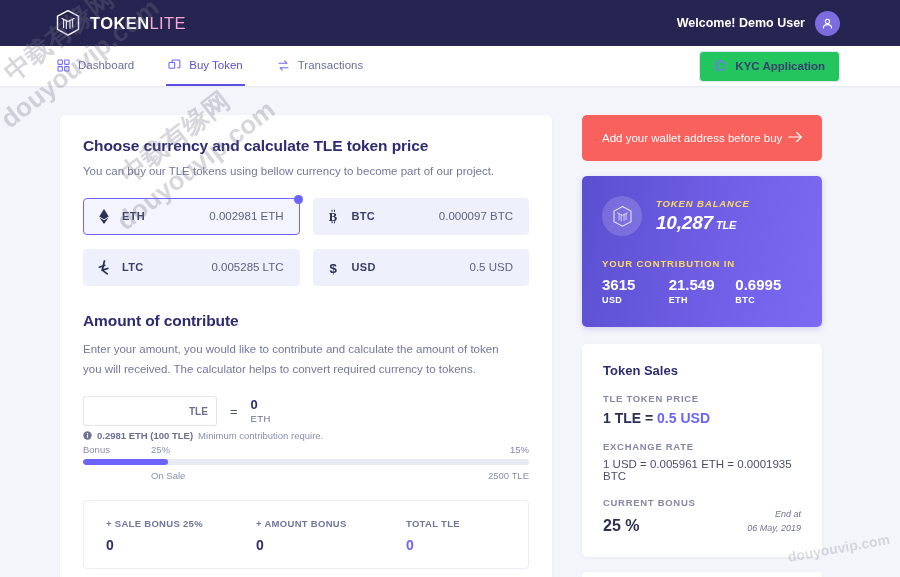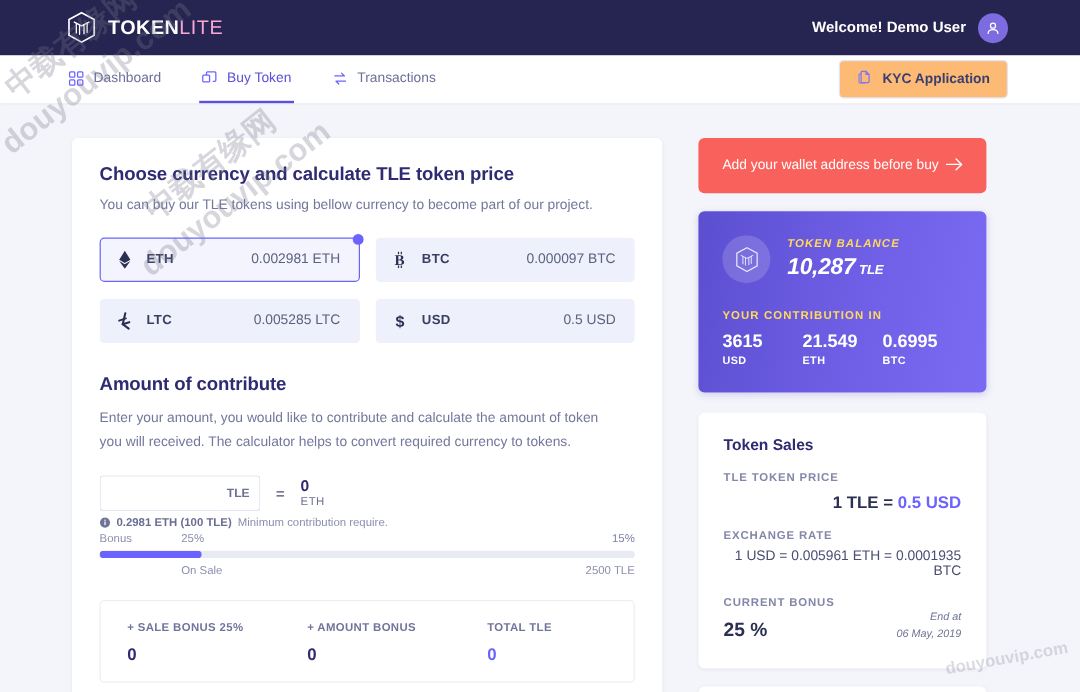--- a/index.html
+++ b/index.html
@@ -54,21 +54,21 @@
     font-size: 11.5px; color: #6b6f9b; cursor: pointer;
     border-bottom: 2px solid transparent;
     padding: 0 2px;
   }
   .nav-item .nav-ico { display: flex; align-items: center; color: #6c63ff; }
   .nav-item.active { color: #5a52d5; }
   .nav-item.active { border-bottom-color: #5d4fe0; }
   .nav-right { display: flex; align-items: center; }
   .kyc-btn {
     display: flex; align-items: center; gap: 8px;
-    background: #fdba74; border: 1px solid #e2e4ef; border-radius: 4px;
+    background: #22c55e; border: 1px solid #e2e4ef; border-radius: 4px;
     padding: 7px 14px; font-size: 11.5px; color: #3b3f70; cursor: pointer;
     font-weight: 600;
   }
 
   
   .page {
     display: flex;
     gap: 30px;
     padding: 29px 60px 0 60px;
     height: calc(577px - 86px);
@@ -193,21 +193,21 @@
   }
   .contrib-row { display: flex; margin-top: 7px; }
   .contrib-cell { width: 73px; }
   .contrib-num { font-size: 15px; font-weight: 700; }
   .contrib-unit { font-size: 9px; font-weight: 700; margin-top: 2px; letter-spacing: .4px; }
 
   .sales-card { margin-top: 17px; padding: 19px 21px 22px 21px; }
   .sales-title { font-size: 13px; font-weight: 700; color: #2f2b72; }
   .kv { margin-top: 15px; }
   .kv-lbl { font-size: 9.5px; font-weight: 700; letter-spacing: .7px; color: #8387a8; }
-  .kv-val { font-size: 14px; color: #2b2f52; margin-top: 6px; font-weight: 700; text-align: right; }
+  .kv-val { font-size: 14px; color: #2b2f52; margin-top: 6px; font-weight: 700; }
   .kv-val.plain { font-size: 11.5px; font-weight: 400; color: #4a4e70; }
   .kv-val .accent { color: #6c63ff; font-weight: 700; }
   .bonus-row { display: flex; align-items: flex-end; justify-content: space-between; }
   .end-at { text-align: right; font-size: 9px; color: #6f7394; font-style: italic; line-height: 1.5; }
 
   .progress-card { margin-top: 15px; padding: 17px 21px 20px 21px; }
 
   
   .wm {
     position: absolute; pointer-events: none; user-select: none;

